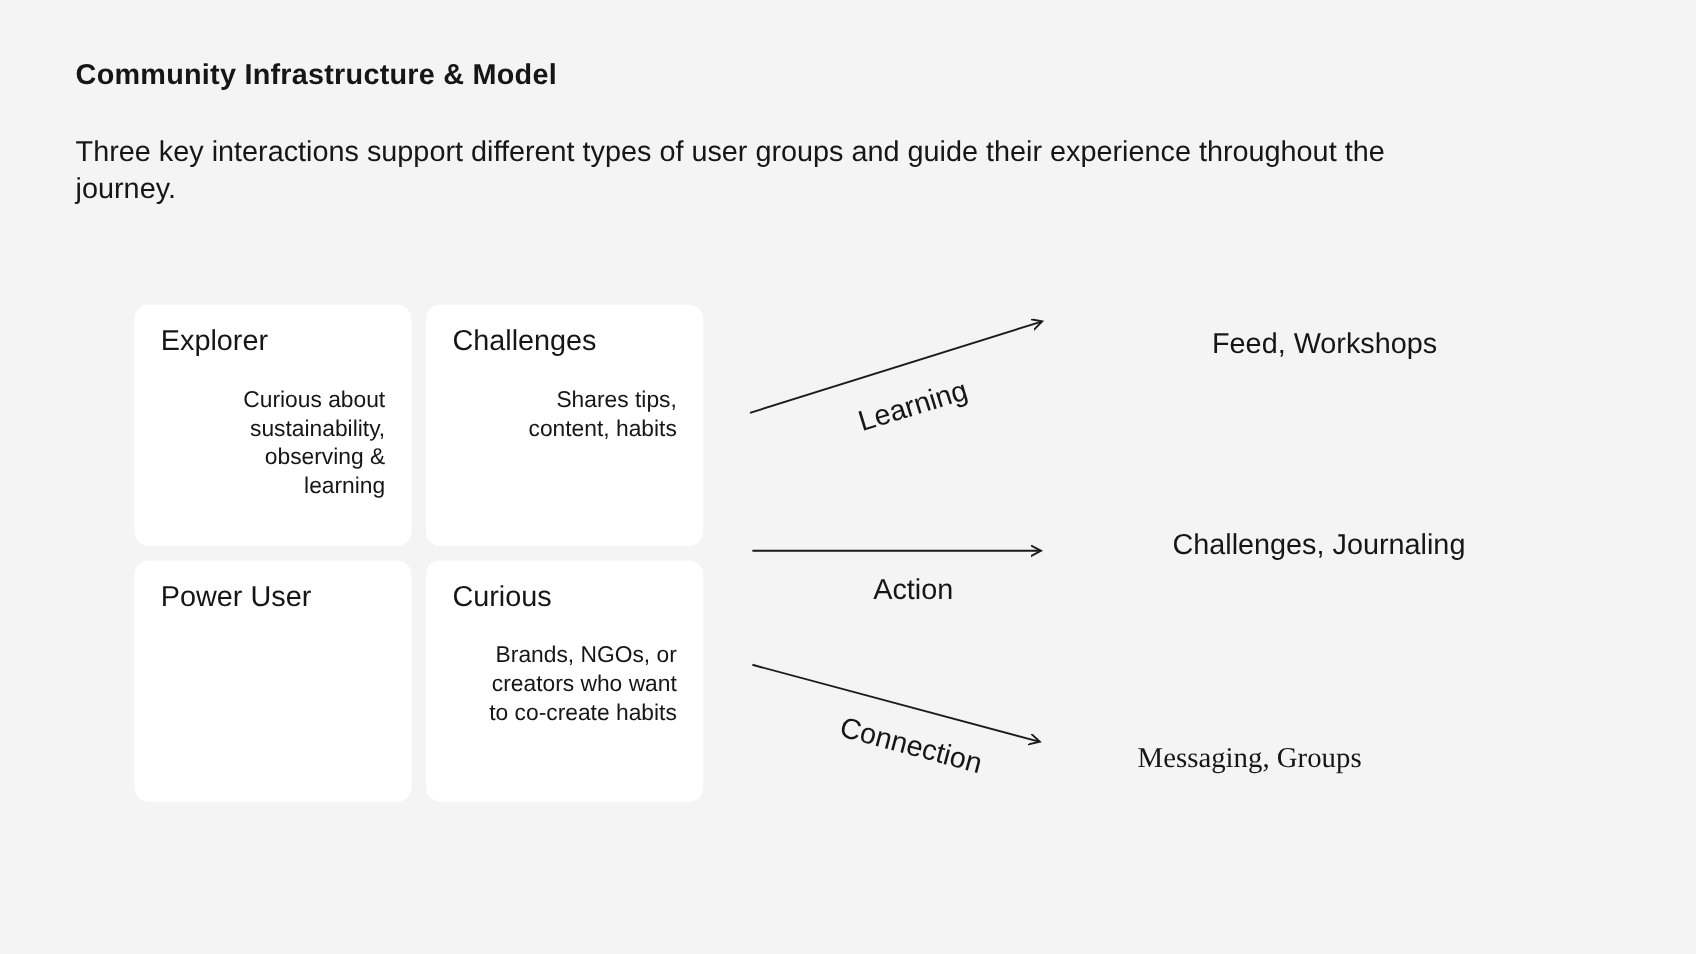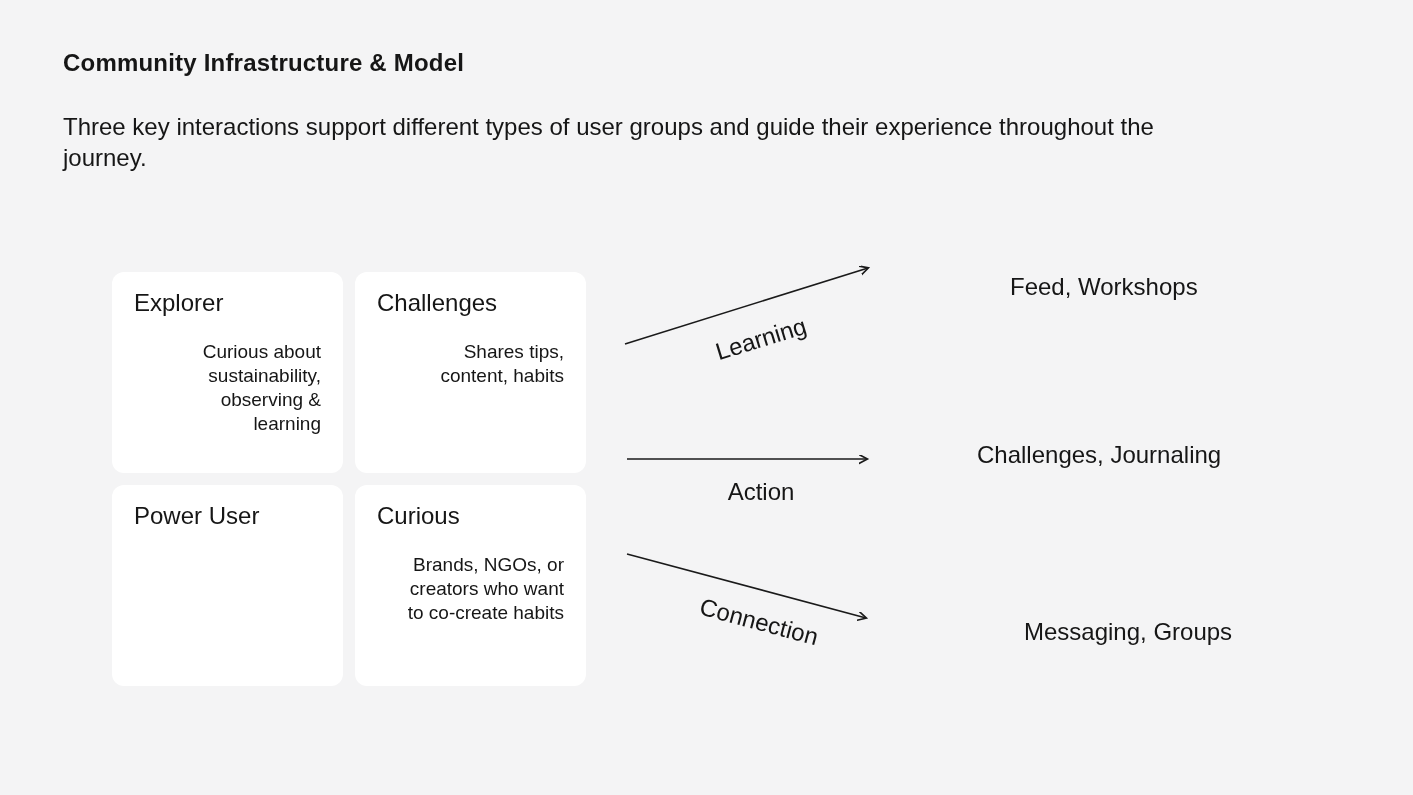--- a/index.html
+++ b/index.html
@@ -31,21 +31,21 @@
     top: 111px;
     width: 1280px;
     font-size: 24px;
     font-weight: 400;
     line-height: 31px;
     white-space: pre-line;
   }
   .cards {
     position: absolute;
     left: 112px;
-    top: 272px;
+    top: 254px;
     display: grid;
     grid-template-columns: 231px 231px;
     grid-template-rows: 201px 201px;
     column-gap: 5px;
     row-gap: 12px;
     gap: 12px;
   }
   .card {
     background: #ffffff;
     border-radius: 12px;
@@ -130,15 +130,15 @@
     <line x1="627" y1="459" x2="867" y2="459" stroke="#1a1a1a" stroke-width="1.6" marker-end="url(#open-arrowhead)"></line>
     <line x1="627" y1="554" x2="866" y2="618" stroke="#1a1a1a" stroke-width="1.6" marker-end="url(#open-arrowhead)"></line>
   </svg>
 
   <div class="arrow-label" style="left: 761px; top: 339px; transform: translate(-50%,-50%) rotate(-17deg);">Learning</div>
   <div class="arrow-label" style="left: 761px; top: 492px;">Action</div>
   <div class="arrow-label" style="left: 759px; top: 622px; transform: translate(-50%,-50%) rotate(15deg);">Connection</div>
 
   <div class="outcome-label" style="left: 1010px; top: 273px;">Feed, Workshops</div>
   <div class="outcome-label" style="left: 977px; top: 441px; text-align: center;">Challenges, Journaling</div>
-  <div class="outcome-label" style="left: 1024px; top: 618px;">Messaging, Groups</div>
+  <div class="outcome-label" style="left: 948px; top: 618px; font-family: Liberation Serif, serif;">Messaging, Groups</div>
 
 </div>
 
 </body></html>

